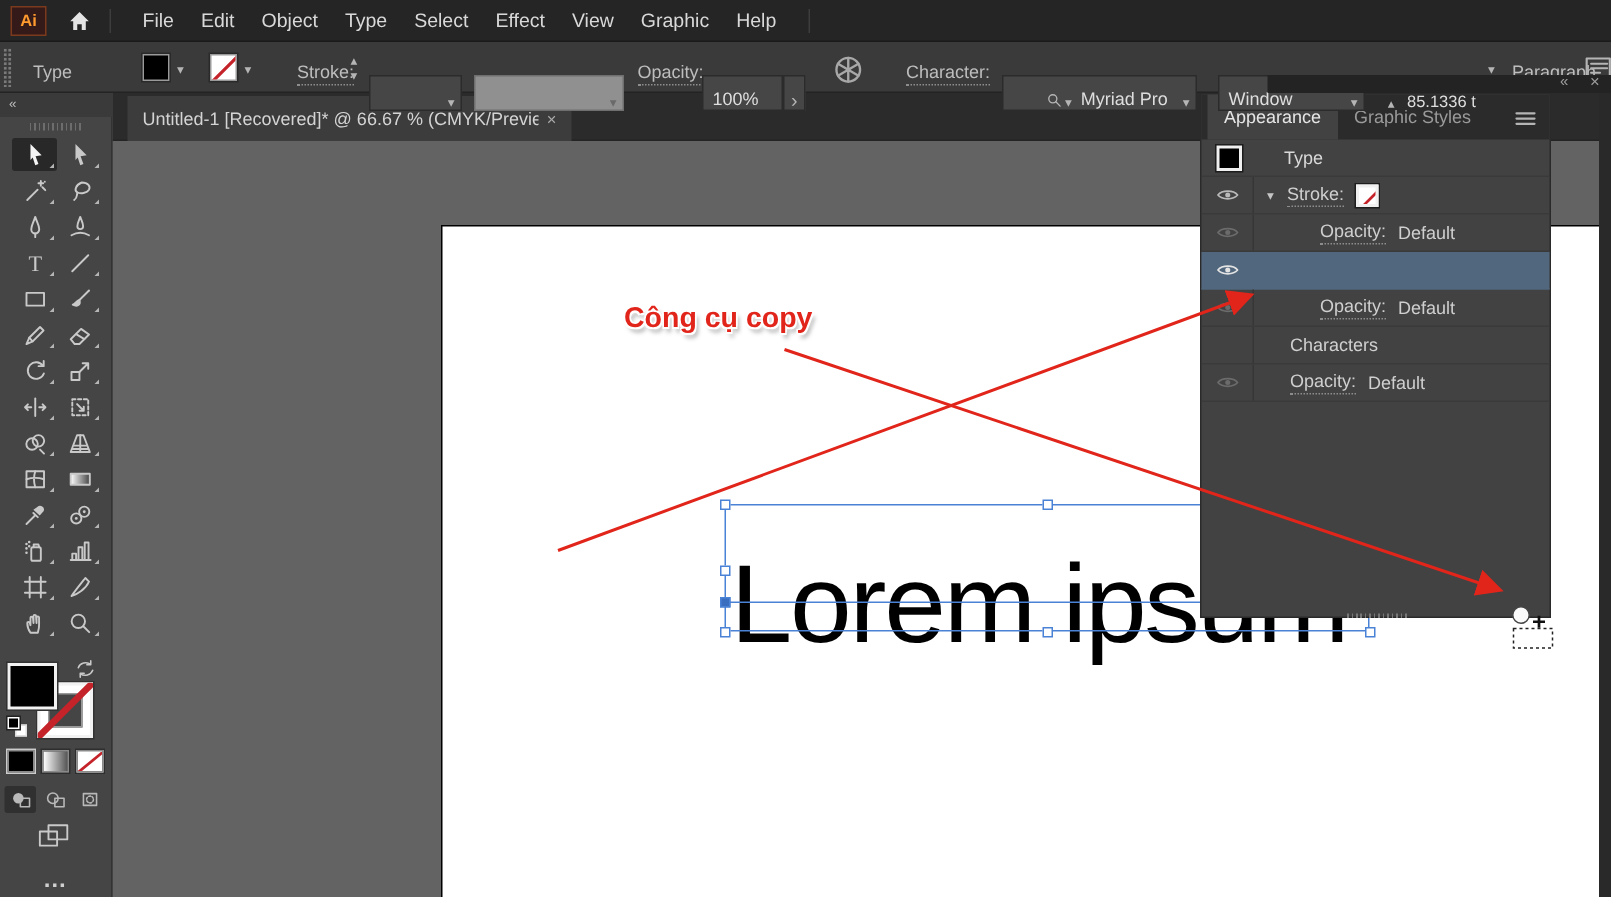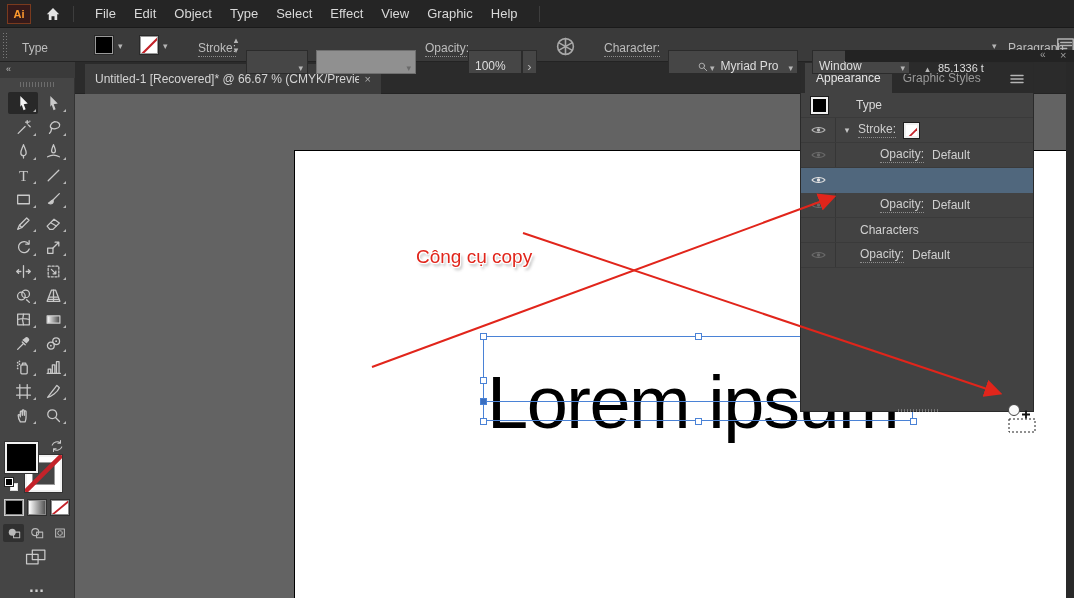--- a/index.html
+++ b/index.html
@@ -108,22 +108,22 @@
   .pf-no{margin-left:40px;color:#b5b5b5;}
   .pf-dup{margin-left:44px;width:16px;height:15px;border:1px solid #b5b5b5;color:#d5d5d5;font-size:11px;line-height:13px;text-align:center;}
   .pf-dup::before{content:"+";}
   .pf-trash{margin-left:9px;color:#b5b5b5;}
   .pgrip{position:absolute;left:97px;bottom:-1px;width:40px;height:3px;background-image:repeating-linear-gradient(90deg,#777 0 1px,transparent 1px 3px);}
 
   #rightstrip{left:1066px;top:62px;width:8px;height:536px;background:#292929;z-index:12;}
 
   
   #overlay{left:0;top:0;width:1074px;height:598px;z-index:60;pointer-events:none;}
-  .ann{position:absolute;font-size:19px;font-weight:normal;color:#e1251b;white-space:nowrap;
-       text-shadow:-1px -1px 0 #fff,1px -1px 0 #fff,-1px 1px 0 #fff,1px 1px 0 #fff,0 0 4px #fff,2px 3px 3px rgba(60,60,60,.45);margin-top:44px;}
+  .ann{position:absolute;font-size:19px;font-weight:bold;color:#e1251b;white-space:nowrap;
+       text-shadow:-1px -1px 0 #fff,1px -1px 0 #fff,-1px 1px 0 #fff,1px 1px 0 #fff,0 0 4px #fff,2px 3px 3px rgba(60,60,60,.45);}
 </style>
 </head>
 <body>
 
 <svg width="0" height="0" style="position:absolute">
   <defs>
     <linearGradient id="g1" x1="0" y1="0" x2="1" y2="0">
         <stop offset="0" stop-color="#fff"></stop>
         <stop offset="1" stop-color="#444"></stop>
       </linearGradient>

